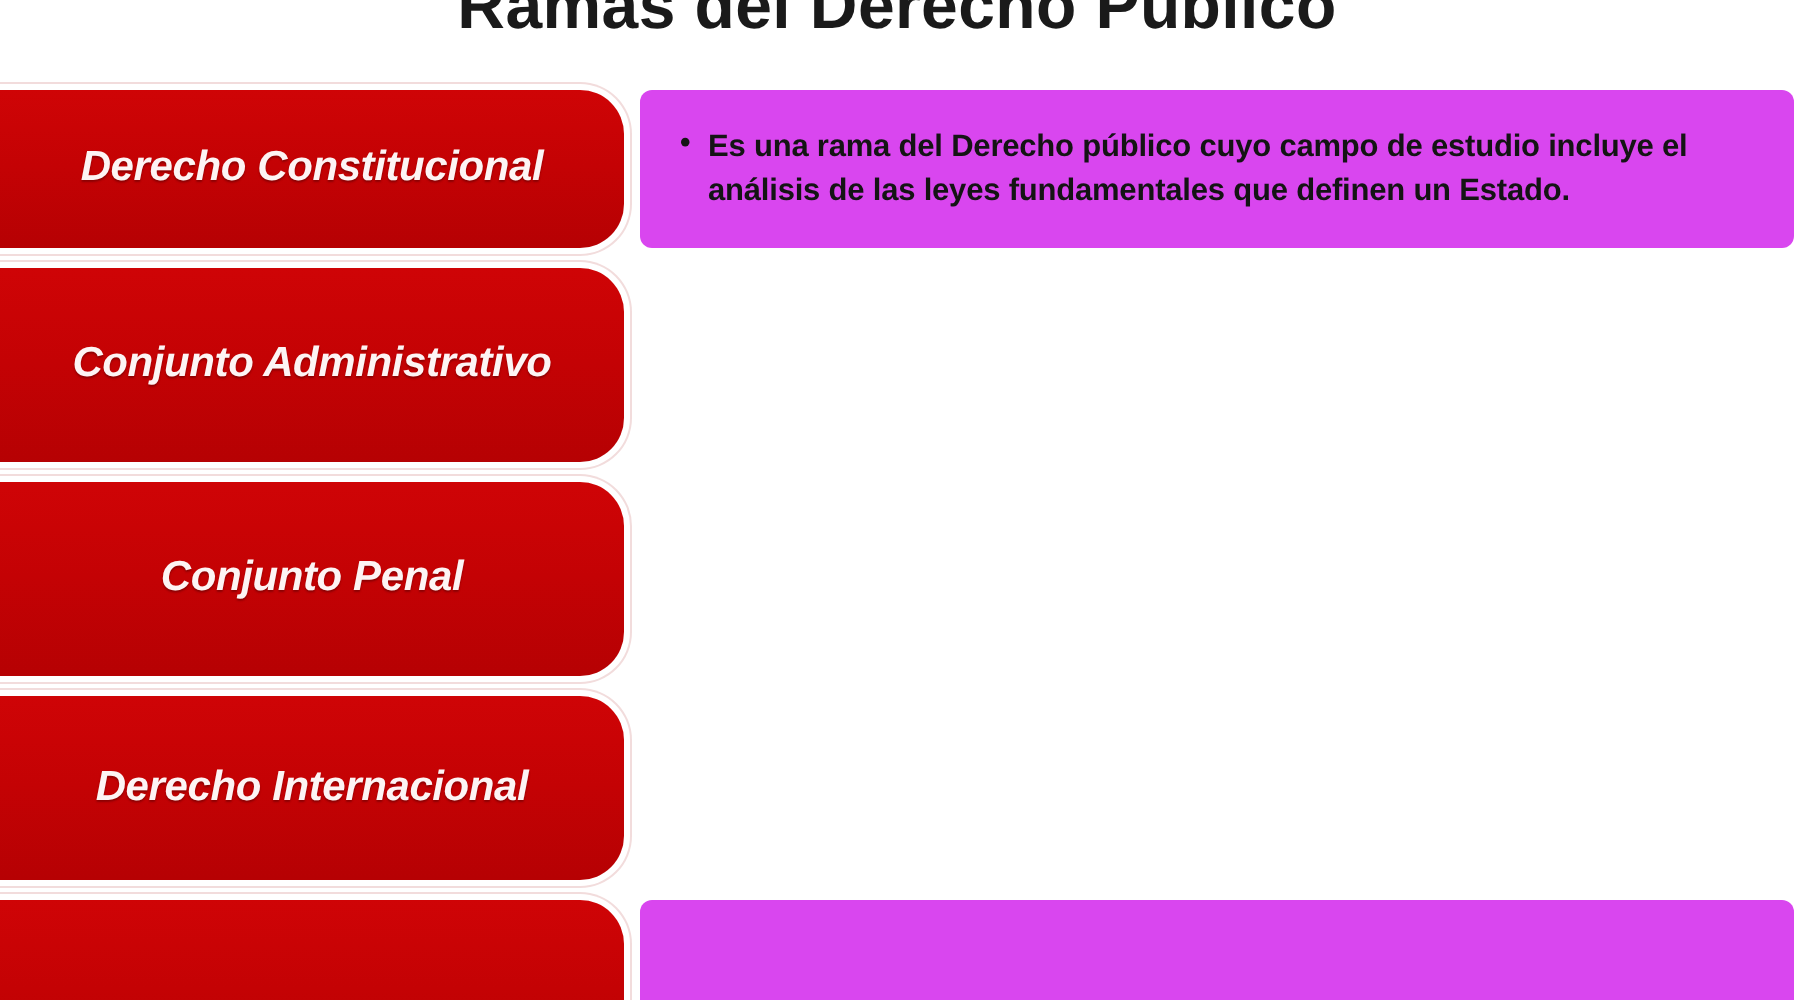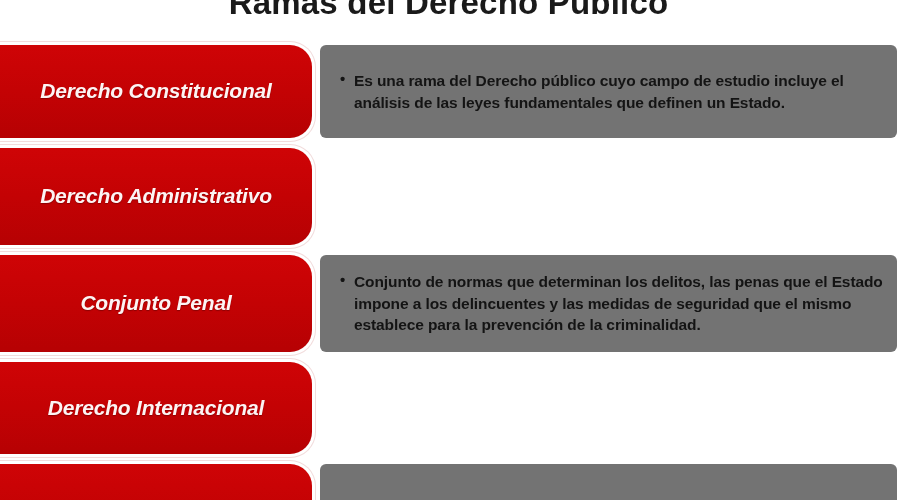--- a/index.html
+++ b/index.html
@@ -83,21 +83,21 @@
     text-align: center;
     letter-spacing: -0.2px;
     text-shadow: 0 1px 1px rgba(0,0,0,0.28);
     font-family: "Liberation Sans", sans-serif;
   }
 
   
   .desc-panel {
     flex: 1 1 auto;
     margin-left: 8px;
-    background: #737373;
+    background: #d946ef;
     border-radius: 6px;
     display: flex;
     align-items: center;
     box-sizing: border-box;
     padding: 10px 14px 10px 20px;
   }
   .desc-list {
     margin: 0;
     padding: 0;
     list-style: none;
@@ -116,21 +116,21 @@
   .desc-item::before {
     content: "\2022";
     position: absolute;
     left: 0;
     top: -1px;
     font-size: 15px;
     color: #141414;
   }
 
   
-  .row-h1 .row-inner { height: 93px; }
+  .row-h1 .row-inner { height: 79px; }
   .row-h2 .row-inner { height: 97px; }
   .row-h3 .row-inner { height: 97px; }
   .row-h4 .row-inner { height: 92px; }
   .row-h5 .row-inner { height: 92px; }
 
   
   .row-last { margin-bottom: 0; }
 </style>
 </head>
 <body>
@@ -150,34 +150,29 @@
         <ul class="desc-list">
           <li class="desc-item">Es una rama del Derecho público cuyo campo de estudio incluye el análisis de las leyes fundamentales que definen un Estado.</li>
         </ul>
       </div>
     </div>
   </div>
 
   <div class="row row-h2">
     <div class="row-inner">
       <div class="label-pill">
-        <span class="label-text">Derecho Administrativo</span>
+        <span class="label-text">Conjunto Administrativo</span>
       </div>
     </div>
   </div>
 
   <div class="row row-h3">
     <div class="row-inner">
       <div class="label-pill">
         <span class="label-text">Conjunto Penal</span>
-      </div>
-      <div class="desc-panel">
-        <ul class="desc-list">
-          <li class="desc-item">Conjunto de normas que determinan los delitos, las penas que el Estado impone a los delincuentes y las medidas de seguridad que el mismo establece para la prevención de la criminalidad.</li>
-        </ul>
       </div>
     </div>
   </div>
 
   <div class="row row-h4">
     <div class="row-inner">
       <div class="label-pill">
         <span class="label-text">Derecho Internacional</span>
       </div>
     </div>

